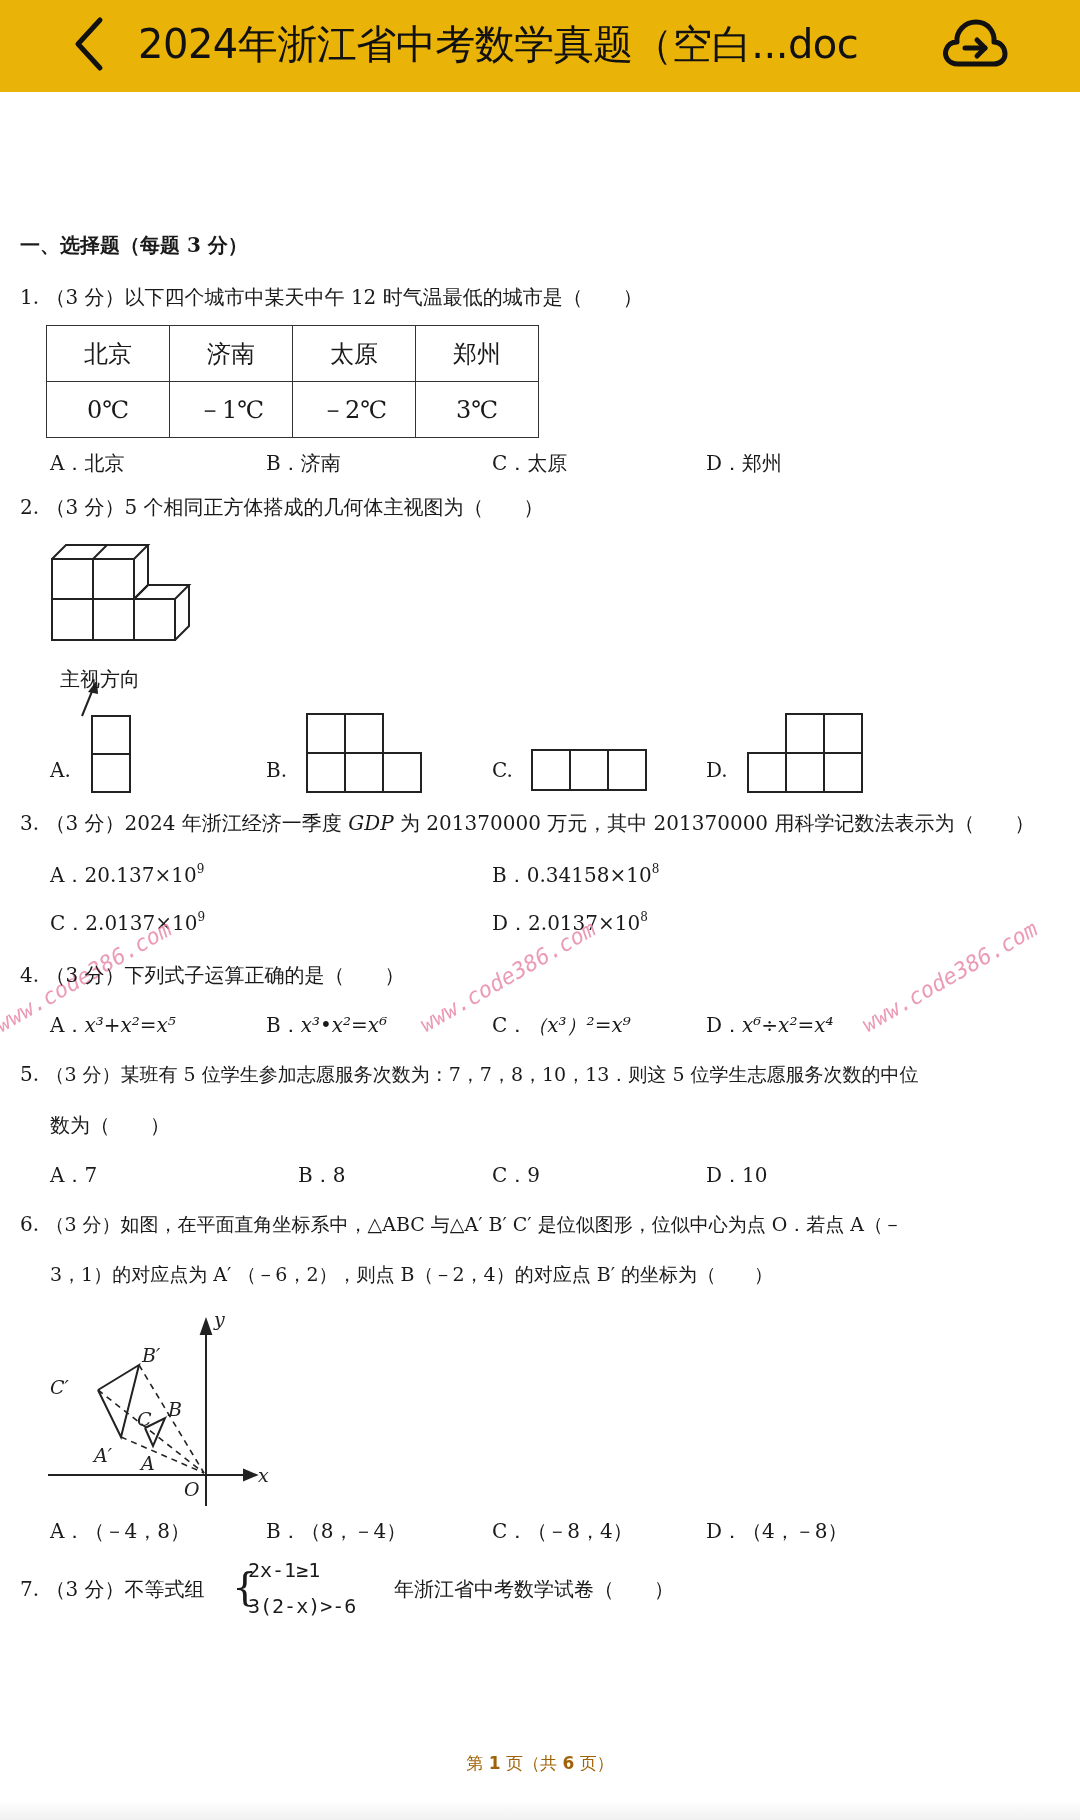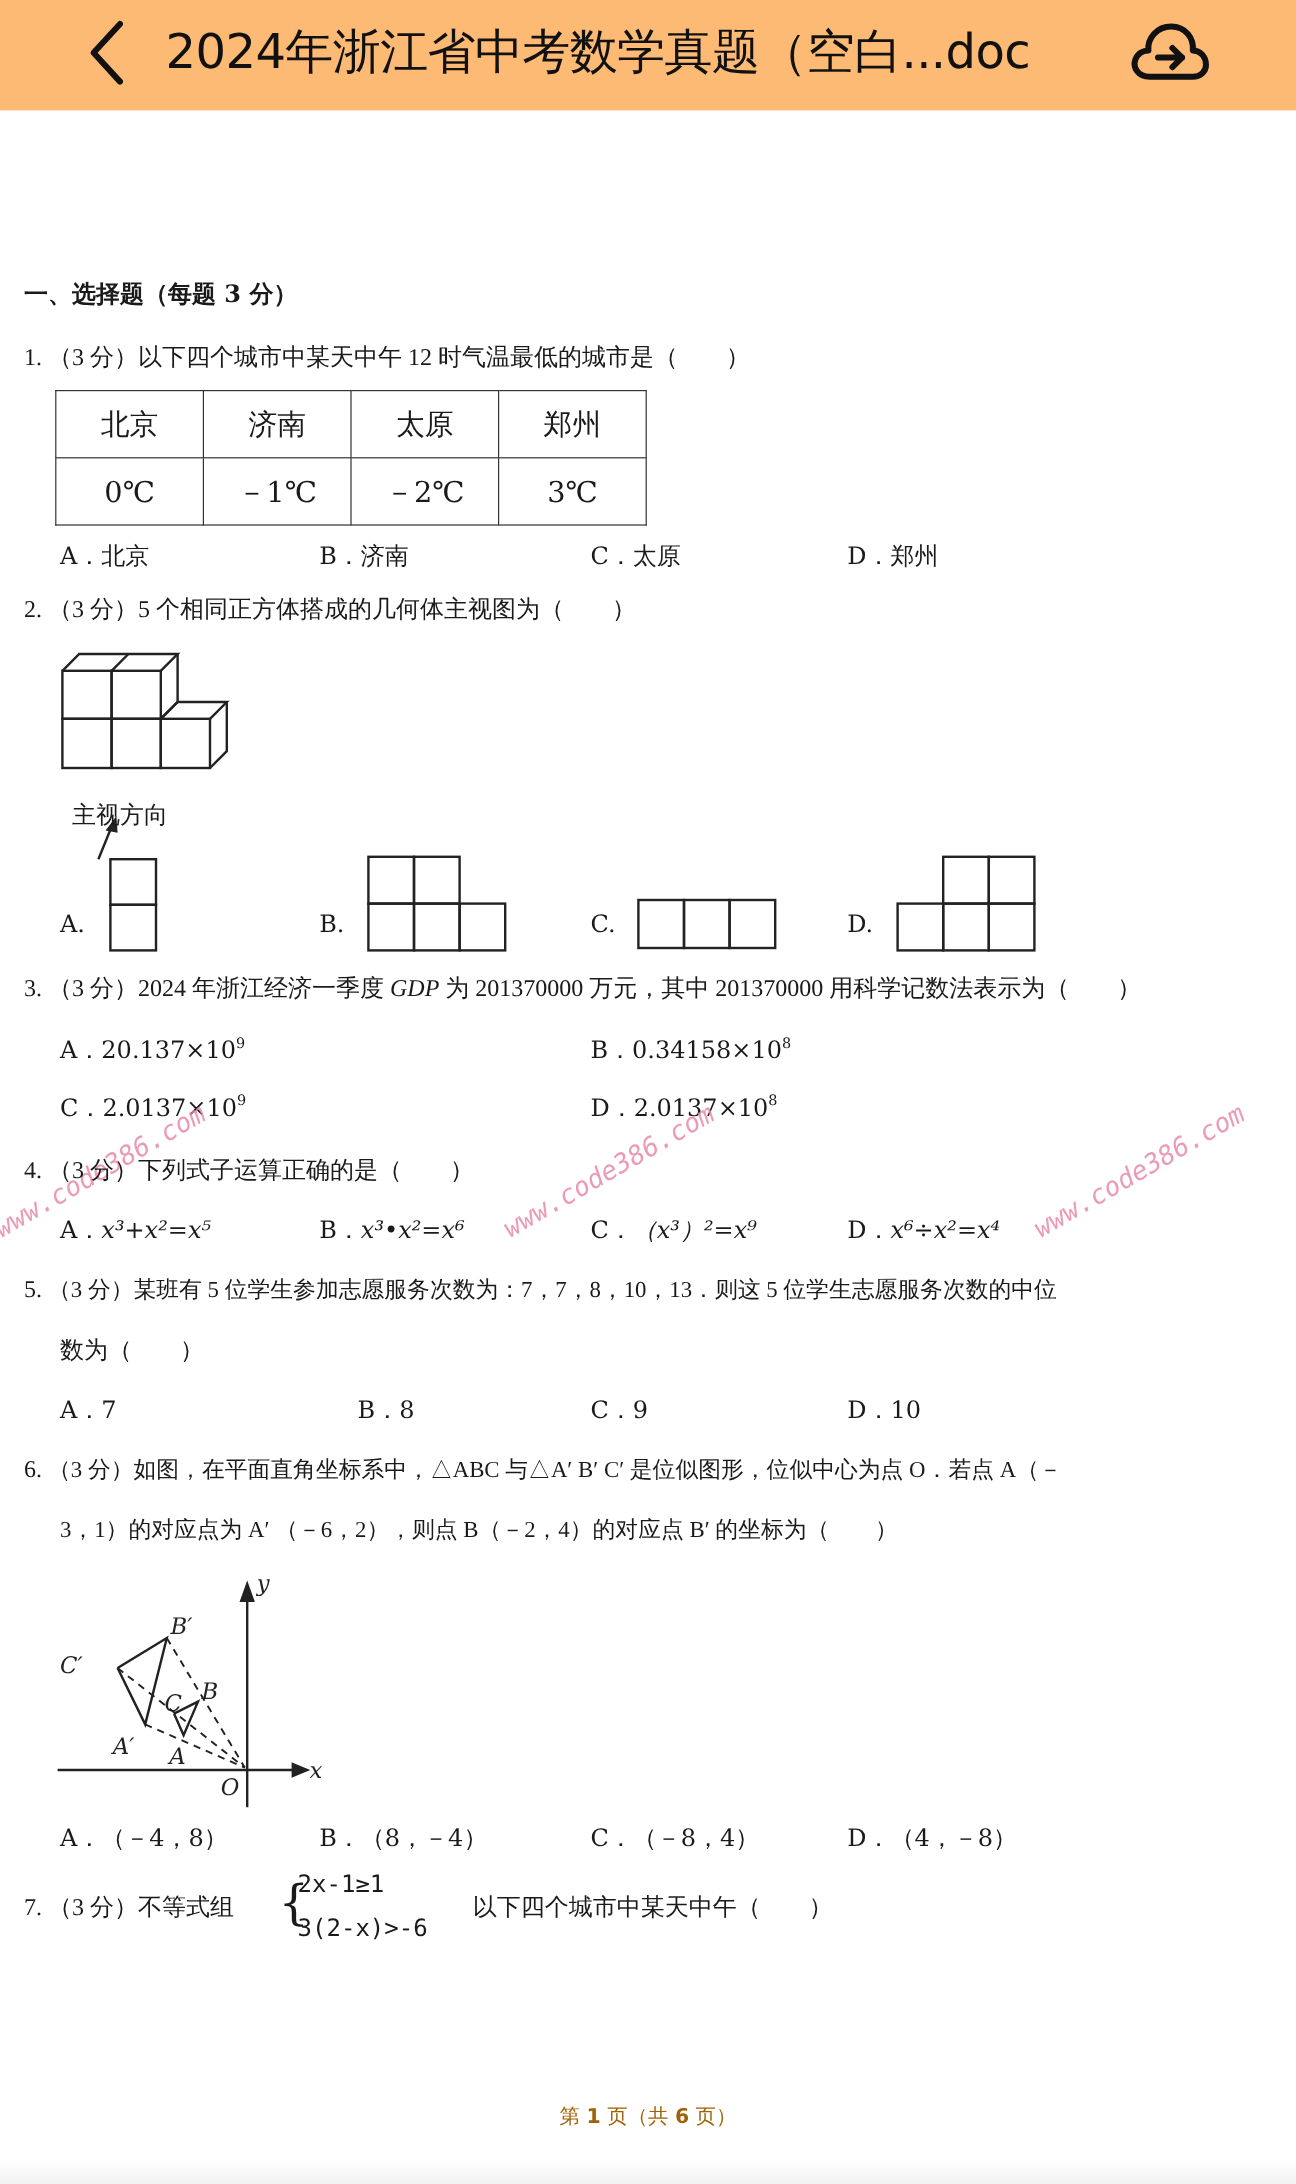--- a/index.html
+++ b/index.html
@@ -1,31 +1,31 @@
 <!DOCTYPE html>
 <html><head>
 <meta charset="utf-8">
 <style>
   * { box-sizing: border-box; margin: 0; padding: 0; }
   html, body { width: 1080px; height: 1820px; background: #ffffff; overflow: hidden; }
   body { font-family: "DejaVu Serif", "Liberation Serif", serif; color: #1a1a1a; position: relative; }
 
   
-  .appbar { position: absolute; left: 0; top: 0; width: 1080px; height: 92px; background: #fdba74; }
+  .appbar { position: absolute; left: 0; top: 0; width: 1080px; height: 92px; background: #eab308; }
   .back-btn { position: absolute; left: 70px; top: 14px; width: 48px; height: 60px; cursor: pointer; }
   .doc-title { position: absolute; left: 138px; top: 14px; font-family: "DejaVu Sans", "Liberation Sans", sans-serif;
                font-size: 40px; line-height: 60px; color: #111; letter-spacing: -0.5px; white-space: nowrap; }
   .cloud-btn { position: absolute; left: 940px; top: 12px; width: 70px; height: 64px; cursor: pointer; }
 
   
   .page { position: absolute; left: 0; top: 92px; width: 1080px; height: 1728px; }
   .abs { position: absolute; white-space: nowrap; }
   .exam-title { left: 0; width: 1080px; text-align: center; top: 80px; font-size: 30px; font-weight: bold; }
   .section { left: 20px; top: 140px; font-size: 20px; font-weight: bold; }
-  .q { font-size: 20px; font-family: Liberation Serif, serif; }
+  .q { font-size: 20px; }
   .opt { font-size: 20px; }
   i.v { font-style: italic; }
   sup { font-size: 12px; vertical-align: 9px; line-height: 0; }
 
   table.temp { position: absolute; left: 46px; top: 233px; border-collapse: collapse; font-size: 24px; }
   table.temp td { border: 1.5px solid #333; width: 123px; height: 56px; text-align: center; }
 
   .watermark { position: absolute; color: #e88aa8; font-family: "DejaVu Sans Mono", "Liberation Mono", monospace;
                font-style: italic; font-size: 22px; transform: rotate(-30deg); transform-origin: left bottom; opacity: 0.85; white-space: nowrap; }
 
@@ -238,20 +238,20 @@
 
   <div class="abs q" style="left:20px; top:1484px;">
     <span>7.</span>
     <span>（3 分）不等式组</span>
   </div>
   <div class="abs" style="left:232px; top:1458px; font-size:40px; line-height:72px; font-weight:200;">{</div>
   <div class="abs" style="left:248px; top:1460px; font-family:'DejaVu Sans Mono','Liberation Mono',monospace; font-size:20px; line-height:36px;">
     <div>2x-1≥1</div>
     <div>3(2-x)&gt;-6</div>
   </div>
-  <div class="abs q" style="left:394px; top:1484px;">以下四个城市中某天中午（　　）</div>
+  <div class="abs q" style="left:394px; top:1484px;">年浙江省中考数学试卷（　　）</div>
 
   <div class="abs page-footer">
     <span>第 </span><b>1</b><span> 页（共 </span><b>6</b><span> 页）</span>
   </div>
 </div>
 
 <div class="bottom-bar"></div>
 
 </body></html>

